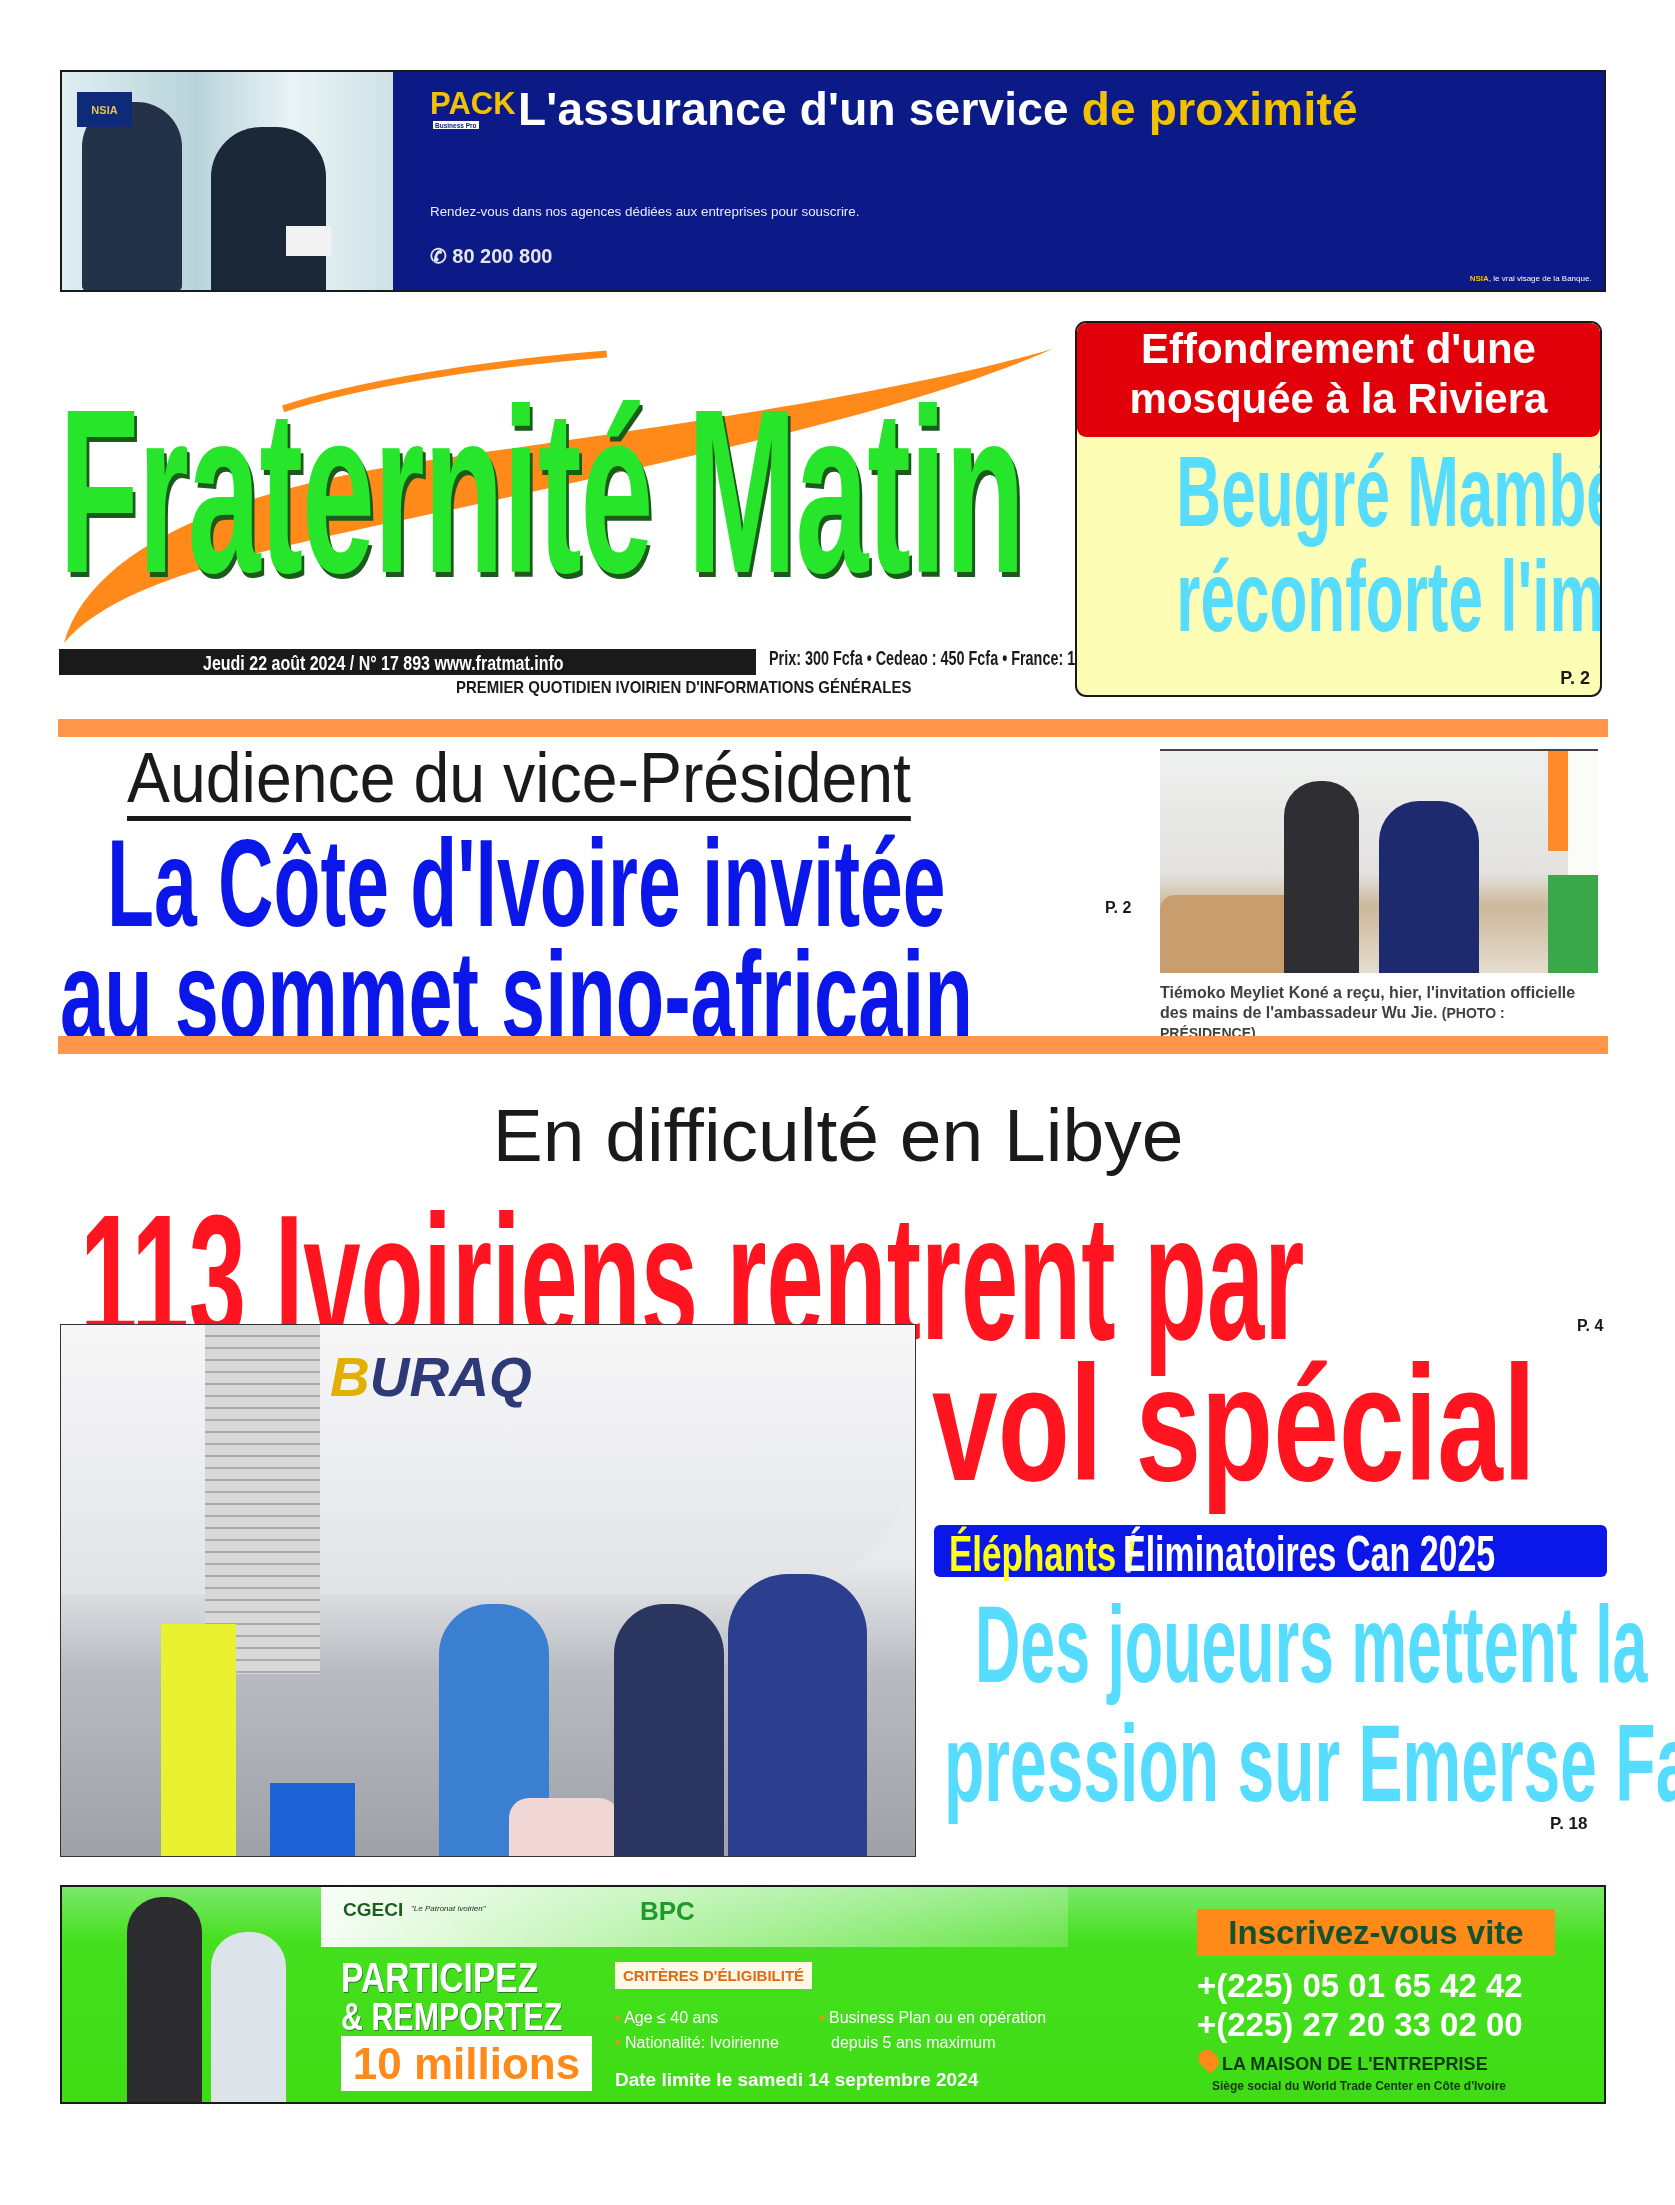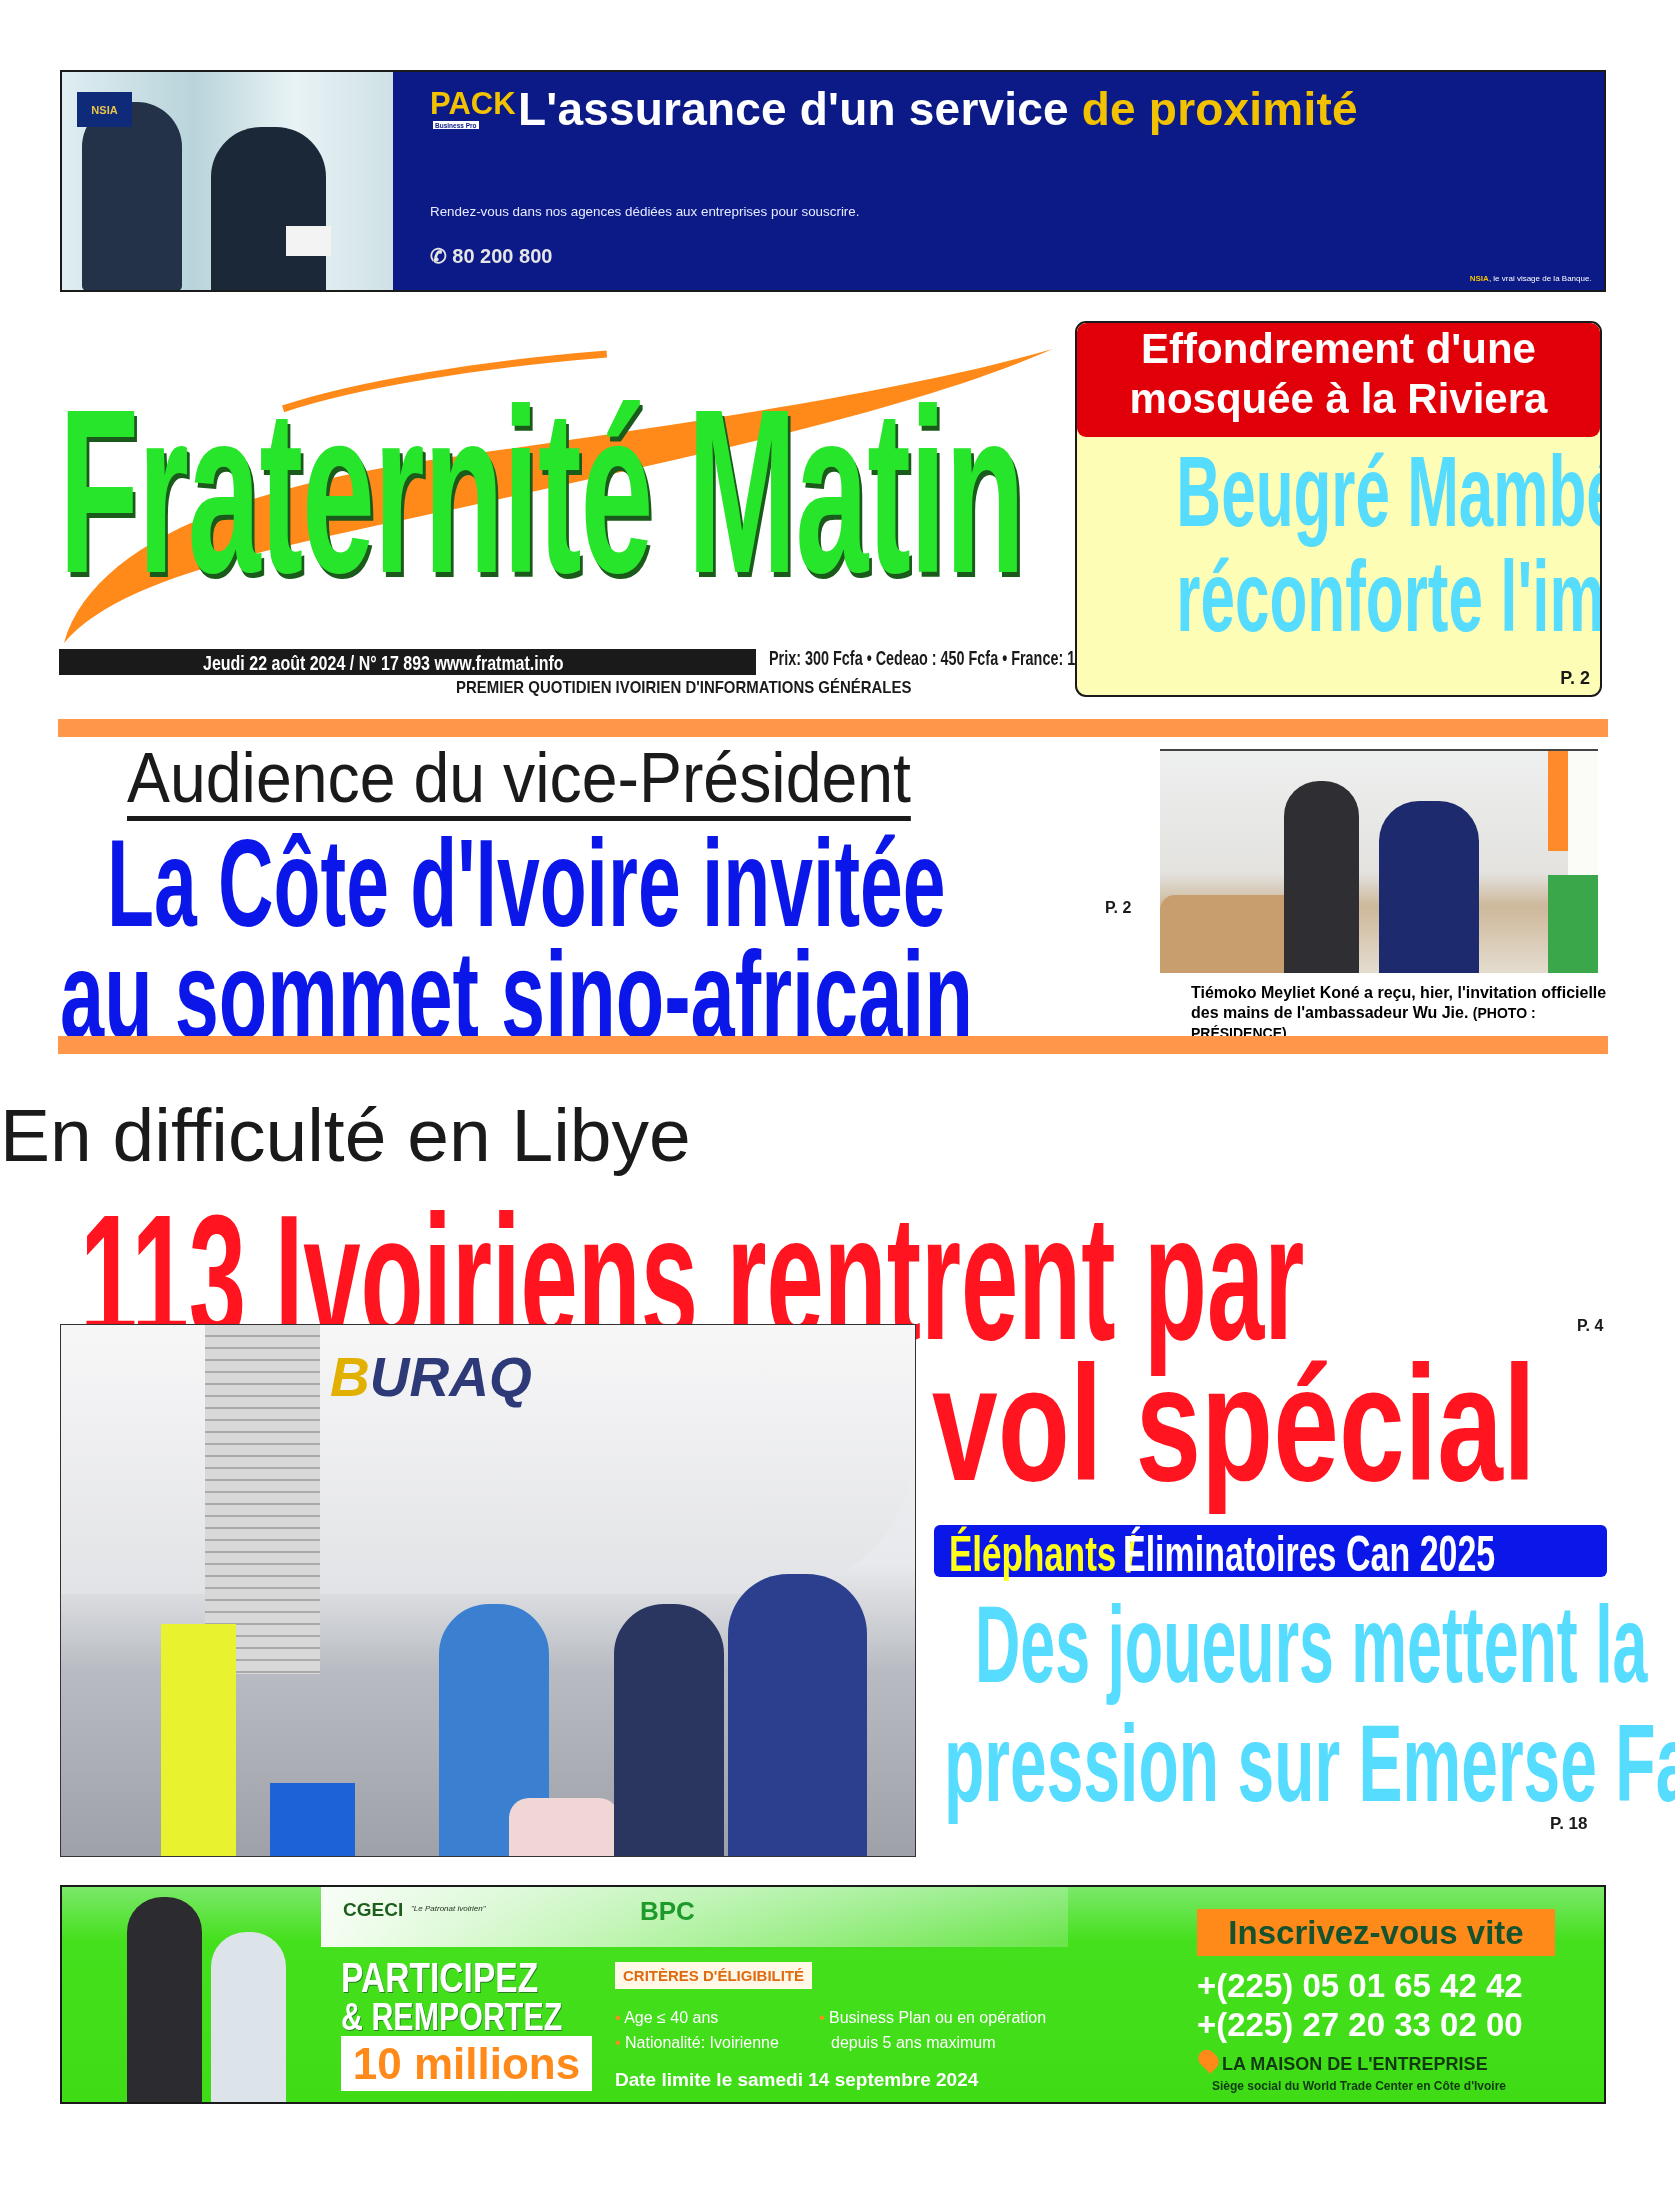--- a/index.html
+++ b/index.html
@@ -50,25 +50,25 @@
   #s2-head1 { left: 107px; top: 819px; font-size: 124px; line-height: 129px; color: #0a17e8; font-weight: bold; transform: scaleX(0.62); transform-origin: left top; white-space: nowrap; }
   #s2-head2 { left: 60px; top: 931px; font-size: 124px; line-height: 129px; color: #0a17e8; font-weight: bold; transform: scaleX(0.64); transform-origin: left top; white-space: nowrap; }
   #s2-page { left: 1105px; top: 899px; font-size: 16px; font-weight: bold; color: #1a1a1a; }
   #s2-photo { left: 1160px; top: 749px; width: 438px; height: 224px; background: linear-gradient(180deg,#eef0ef 0%, #e3e2df 55%, #cdb89a 70%, #e5ddd0 100%); overflow: hidden; border-top: 2px solid #444; }
   #s2-photo .p1 { position:absolute; left: 124px; top: 30px; width: 75px; height: 194px; background: #2f2f33; border-radius: 35px 35px 0 0; }
   #s2-photo .p2 { position:absolute; left: 219px; top: 50px; width: 100px; height: 174px; background: #1e2a6e; border-radius: 40px 40px 0 0; }
   #s2-photo .flag-o { position:absolute; left: 388px; top: 0; width: 20px; height: 100px; background: #ff8a2a; }
   #s2-photo .flag-w { position:absolute; left: 408px; top: 0; width: 30px; height: 224px; background: #fbfbf8; }
   #s2-photo .flag-g { position:absolute; left: 388px; top: 124px; width: 50px; height: 100px; background: #3aa84a; }
   #s2-photo .sofa { position:absolute; left: 0; top: 144px; width: 149px; height: 80px; background: #c99e6e; border-radius: 15px 15px 0 0; }
-  #s2-caption { left: 1160px; top: 983px; width: 438px; font-size: 16px; line-height: 20px; font-weight: bold; color: #000000; margin-left: 31px; }
+  #s2-caption { left: 1160px; top: 983px; width: 438px; font-size: 16px; line-height: 20px; font-weight: bold; color: #404040; }
   #s2-caption .credit { font-weight: bold; font-size: 14px; }
 
   
-  #s3-kicker { left: 0; width: 1676px; top: 1095px; text-align: left; font-size: 75px; line-height: 80px; color: #1a1a1a; }
+  #s3-kicker { left: 0; width: 1676px; top: 1095px; text-align: center; font-size: 75px; line-height: 80px; color: #1a1a1a; }
   #s3-head1 { left: 80px; top: 1188px; font-size: 179px; line-height: 179px; color: #ff1420; font-weight: bold; transform: scaleX(0.575); transform-origin: left top; white-space: nowrap; }
   #s3-page { left: 1577px; top: 1317px; font-size: 16px; font-weight: bold; color: #1a1a1a; }
   #s3-head2 { left: 932px; top: 1339px; font-size: 164px; line-height: 169px; color: #ff1420; font-weight: bold; transform: scaleX(0.72); transform-origin: left top; white-space: nowrap; }
   #s3-photo { left: 60px; top: 1324px; width: 856px; height: 533px; border: 1.5px solid #333; overflow: hidden;
     background: linear-gradient(180deg, #f2f3f5 0%, #e8e9ec 45%, #b8bcc2 65%, #9ea2a8 100%); }
   #s3-photo .fuselage { position:absolute; left: 0; top: 0; width: 100%; height: 269px; background: linear-gradient(180deg,#f7f7f8,#e2e3e6); border-radius: 0 0 149px 0; }
   #s3-photo .logo { position:absolute; left: 269px; top: 20px; font-size: 55px; font-weight: bold; color: #2e3a78; font-style: italic; }
   #s3-photo .logo b { color: #e2b000; }
   #s3-photo .stairs { position:absolute; left: 144px; top: 0; width: 115px; height: 349px; background: repeating-linear-gradient(180deg,#d8d8d8 0 10px,#aaa 10px 12px); }
   #s3-photo .vest { position:absolute; left: 100px; top: 299px; width: 75px; height: 234px; background: #e9f22f; }

